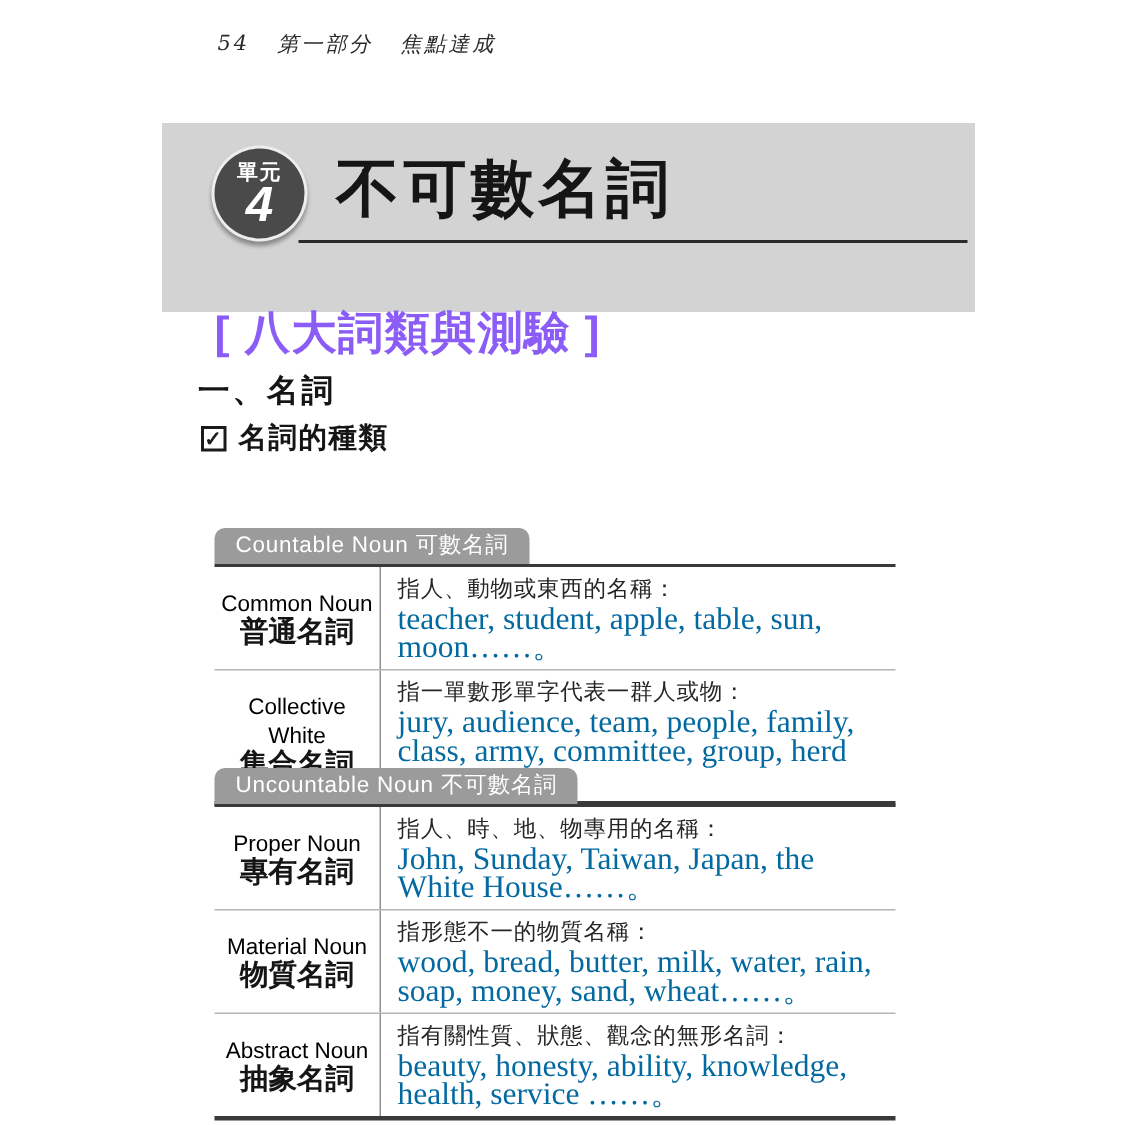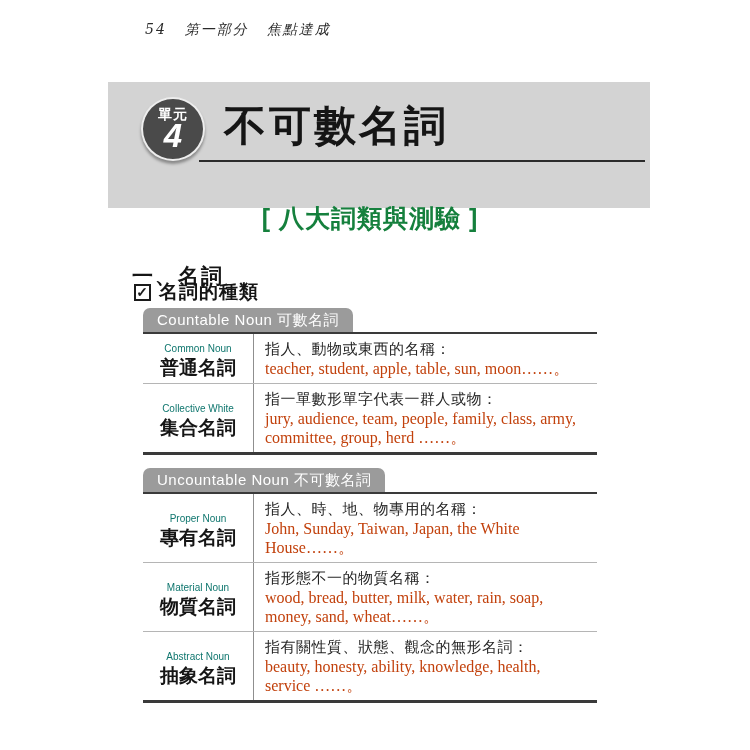--- a/index.html
+++ b/index.html
@@ -75,34 +75,33 @@
     letter-spacing: 3px;
     color: #151515;
     white-space: nowrap;
   }
 
   
   .main-heading {
     position: absolute;
     left: 143px; top: 202px;
     width: 454px;
-    text-align: center;
-    font-size: 25px;
+    text-align: left;
+    font-size: 30px;
     font-weight: bold;
     letter-spacing: 1px;
-    color: #15803d;
+    color: #8b5cf6;
   }
   .section-heading {
     position: absolute;
     left: 132px; top: 246px;
     font-size: 21px;
     font-weight: bold;
     letter-spacing: 2px;
     color: #151515;
-    margin-top: 16px;
   }
   .sub-heading {
     position: absolute;
     left: 134px; top: 279px;
     font-size: 19px;
     font-weight: bold;
     letter-spacing: 1px;
     color: #151515;
     display: flex;
     align-items: center;
@@ -118,20 +117,21 @@
     font-weight: bold;
     line-height: 1;
     color: #1b1b1b;
   }
 
   
   .grammar-table {
     position: absolute;
     left: 143px;
     width: 454px;
+    margin-top: 44px;
   }
   .tbl-tab {
     height: 24px;
     background: #9b9b9b;
     border-radius: 7px 7px 0 0;
     color: #ffffff;
     font-size: 15px;
     letter-spacing: 0.5px;
     line-height: 24px;
     padding: 0 14px;
@@ -150,39 +150,39 @@
     width: 111px;
     flex: 0 0 111px;
     border-right: 1px solid #8f8f8f;
     display: flex;
     flex-direction: column;
     align-items: center;
     justify-content: center;
     text-align: center;
     padding: 4px 2px;
   }
-  .cell-left .nm-en { font-size: 10px; color: #0f766e; line-height: 19px; }
+  .cell-left .nm-en { font-size: 15px; color: #000000; line-height: 19px; }
   .cell-left .nm-zh { font-size: 19px; font-weight: bold; color: #151515; line-height: 20px; }
   .cell-right {
     flex: 1;
     padding: 5px 8px 5px 11px;
     display: flex;
     flex-direction: column;
     justify-content: center;
   }
   .cell-right .desc {
     font-size: 15px;
     color: #262626;
     line-height: 20px;
     letter-spacing: 0.5px;
   }
   .cell-right .ex {
     font-family: "Liberation Serif", "DejaVu Serif", serif;
-    font-size: 16px;
-    color: #c2410c;
+    font-size: 21px;
+    color: #0369a1;
     line-height: 19px;
   }
   .r46 { min-height: 44px; }
   .r60 { min-height: 59px; }
   .r49 { min-height: 47px; }
   .r44 { min-height: 43px; }
 </style>
 </head>
 <body>
 

